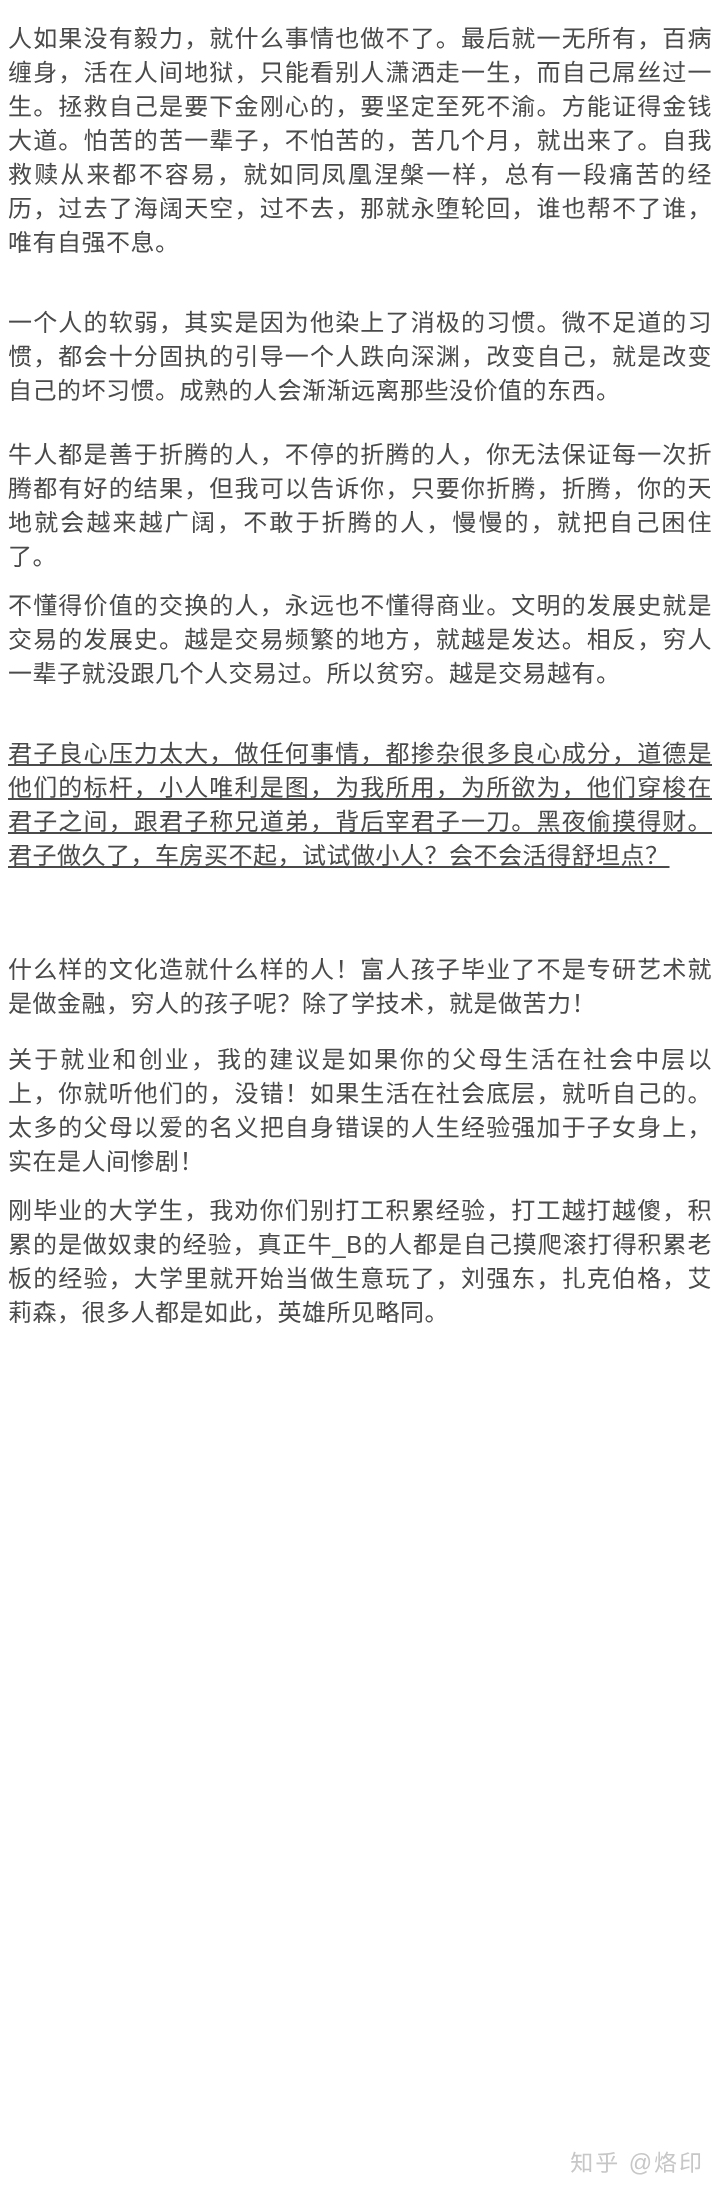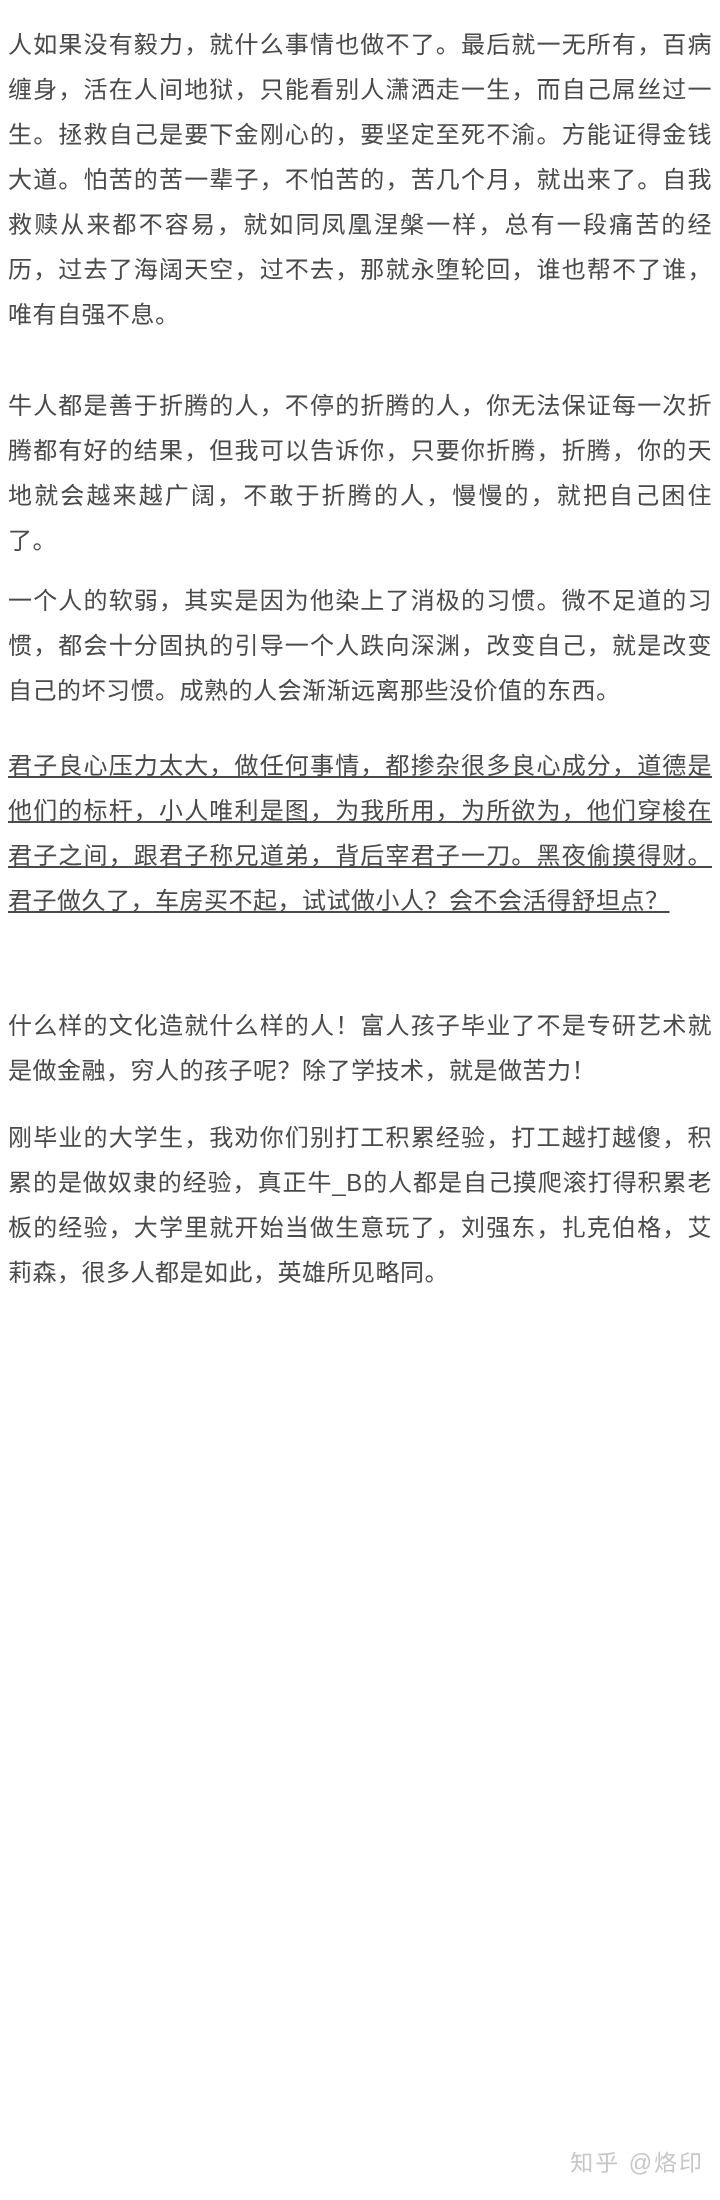--- a/index.html
+++ b/index.html
@@ -14,21 +14,21 @@
     font-family: "Liberation Sans", sans-serif;
   }
   .article {
     box-sizing: border-box;
     width: 720px;
     padding: 22px 8px 0 8px;
   }
   .para {
     margin: 0;
     font-size: 24px;
-    line-height: 45px;
+    line-height: 34px;
     color: #4a4a4a;
     text-align: justify;
     letter-spacing: 0.5px;
     word-break: break-all;
   }
   
   .mb-xs { margin-bottom: 15px; }
   .mb-s  { margin-bottom: 22px; }
   .mb-m  { margin-bottom: 30px; }
   .mb-l  { margin-bottom: 46px; }
@@ -43,21 +43,23 @@
     letter-spacing: 2px;
     white-space: nowrap;
     text-align: center;
   }
 </style>
 </head>
 <body>
 
 <div class="article">
   <p class="para mb-l">人如果没有毅力，就什么事情也做不了。最后就一无所有，百病缠身，活在人间地狱，只能看别人潇洒走一生，而自己屌丝过一生。拯救自己是要下金刚心的，要坚定至死不渝。方能证得金钱大道。怕苦的苦一辈子，不怕苦的，苦几个月，就出来了。自我救赎从来都不容易，就如同凤凰涅槃一样，总有一段痛苦的经历，过去了海阔天空，过不去，那就永堕轮回，谁也帮不了谁，唯有自强不息。</p>
+  <p class="para mb-m">一个人的软弱，其实是因为他染上了消极的习惯。微不足道的习惯，都会十分固执的引导一个人跌向深渊，改变自己，就是改变自己的坏习惯。成熟的人会渐渐远离那些没价值的东西。</p>
   <p class="para mb-xs">牛人都是善于折腾的人，不停的折腾的人，你无法保证每一次折腾都有好的结果，但我可以告诉你，只要你折腾，折腾，你的天地就会越来越广阔，不敢于折腾的人，慢慢的，就把自己困住了。</p>
-  <p class="para mb-m">一个人的软弱，其实是因为他染上了消极的习惯。微不足道的习惯，都会十分固执的引导一个人跌向深渊，改变自己，就是改变自己的坏习惯。成熟的人会渐渐远离那些没价值的东西。</p>
+  <p class="para mb-l">不懂得价值的交换的人，永远也不懂得商业。文明的发展史就是交易的发展史。越是交易频繁的地方，就越是发达。相反，穷人一辈子就没跟几个人交易过。所以贫穷。越是交易越有。</p>
   <p class="para mb-xl">君子良心压力太大，做任何事情，都掺杂很多良心成分，道德是他们的标杆，小人唯利是图，为我所用，为所欲为，他们穿梭在君子之间，跟君子称兄道弟，背后宰君子一刀。黑夜偷摸得财。君子做久了，车房买不起，试试做小人？会不会活得舒坦点？</p>
   <p class="para mb-s">什么样的文化造就什么样的人！富人孩子毕业了不是专研艺术就是做金融，穷人的孩子呢？除了学技术，就是做苦力！</p>
+  <p class="para mb-xs">关于就业和创业，我的建议是如果你的父母生活在社会中层以上，你就听他们的，没错！如果生活在社会底层，就听自己的。太多的父母以爱的名义把自身错误的人生经验强加于子女身上，实在是人间惨剧！</p>
   <p class="para mb-s">刚毕业的大学生，我劝你们别打工积累经验，打工越打越傻，积累的是做奴隶的经验，真正牛_B的人都是自己摸爬滚打得积累老板的经验，大学里就开始当做生意玩了，刘强东，扎克伯格，艾莉森，很多人都是如此，英雄所见略同。</p>
 
 </div>
 
 <div class="watermark">知乎 @烙印</div>
 
 </body></html>

